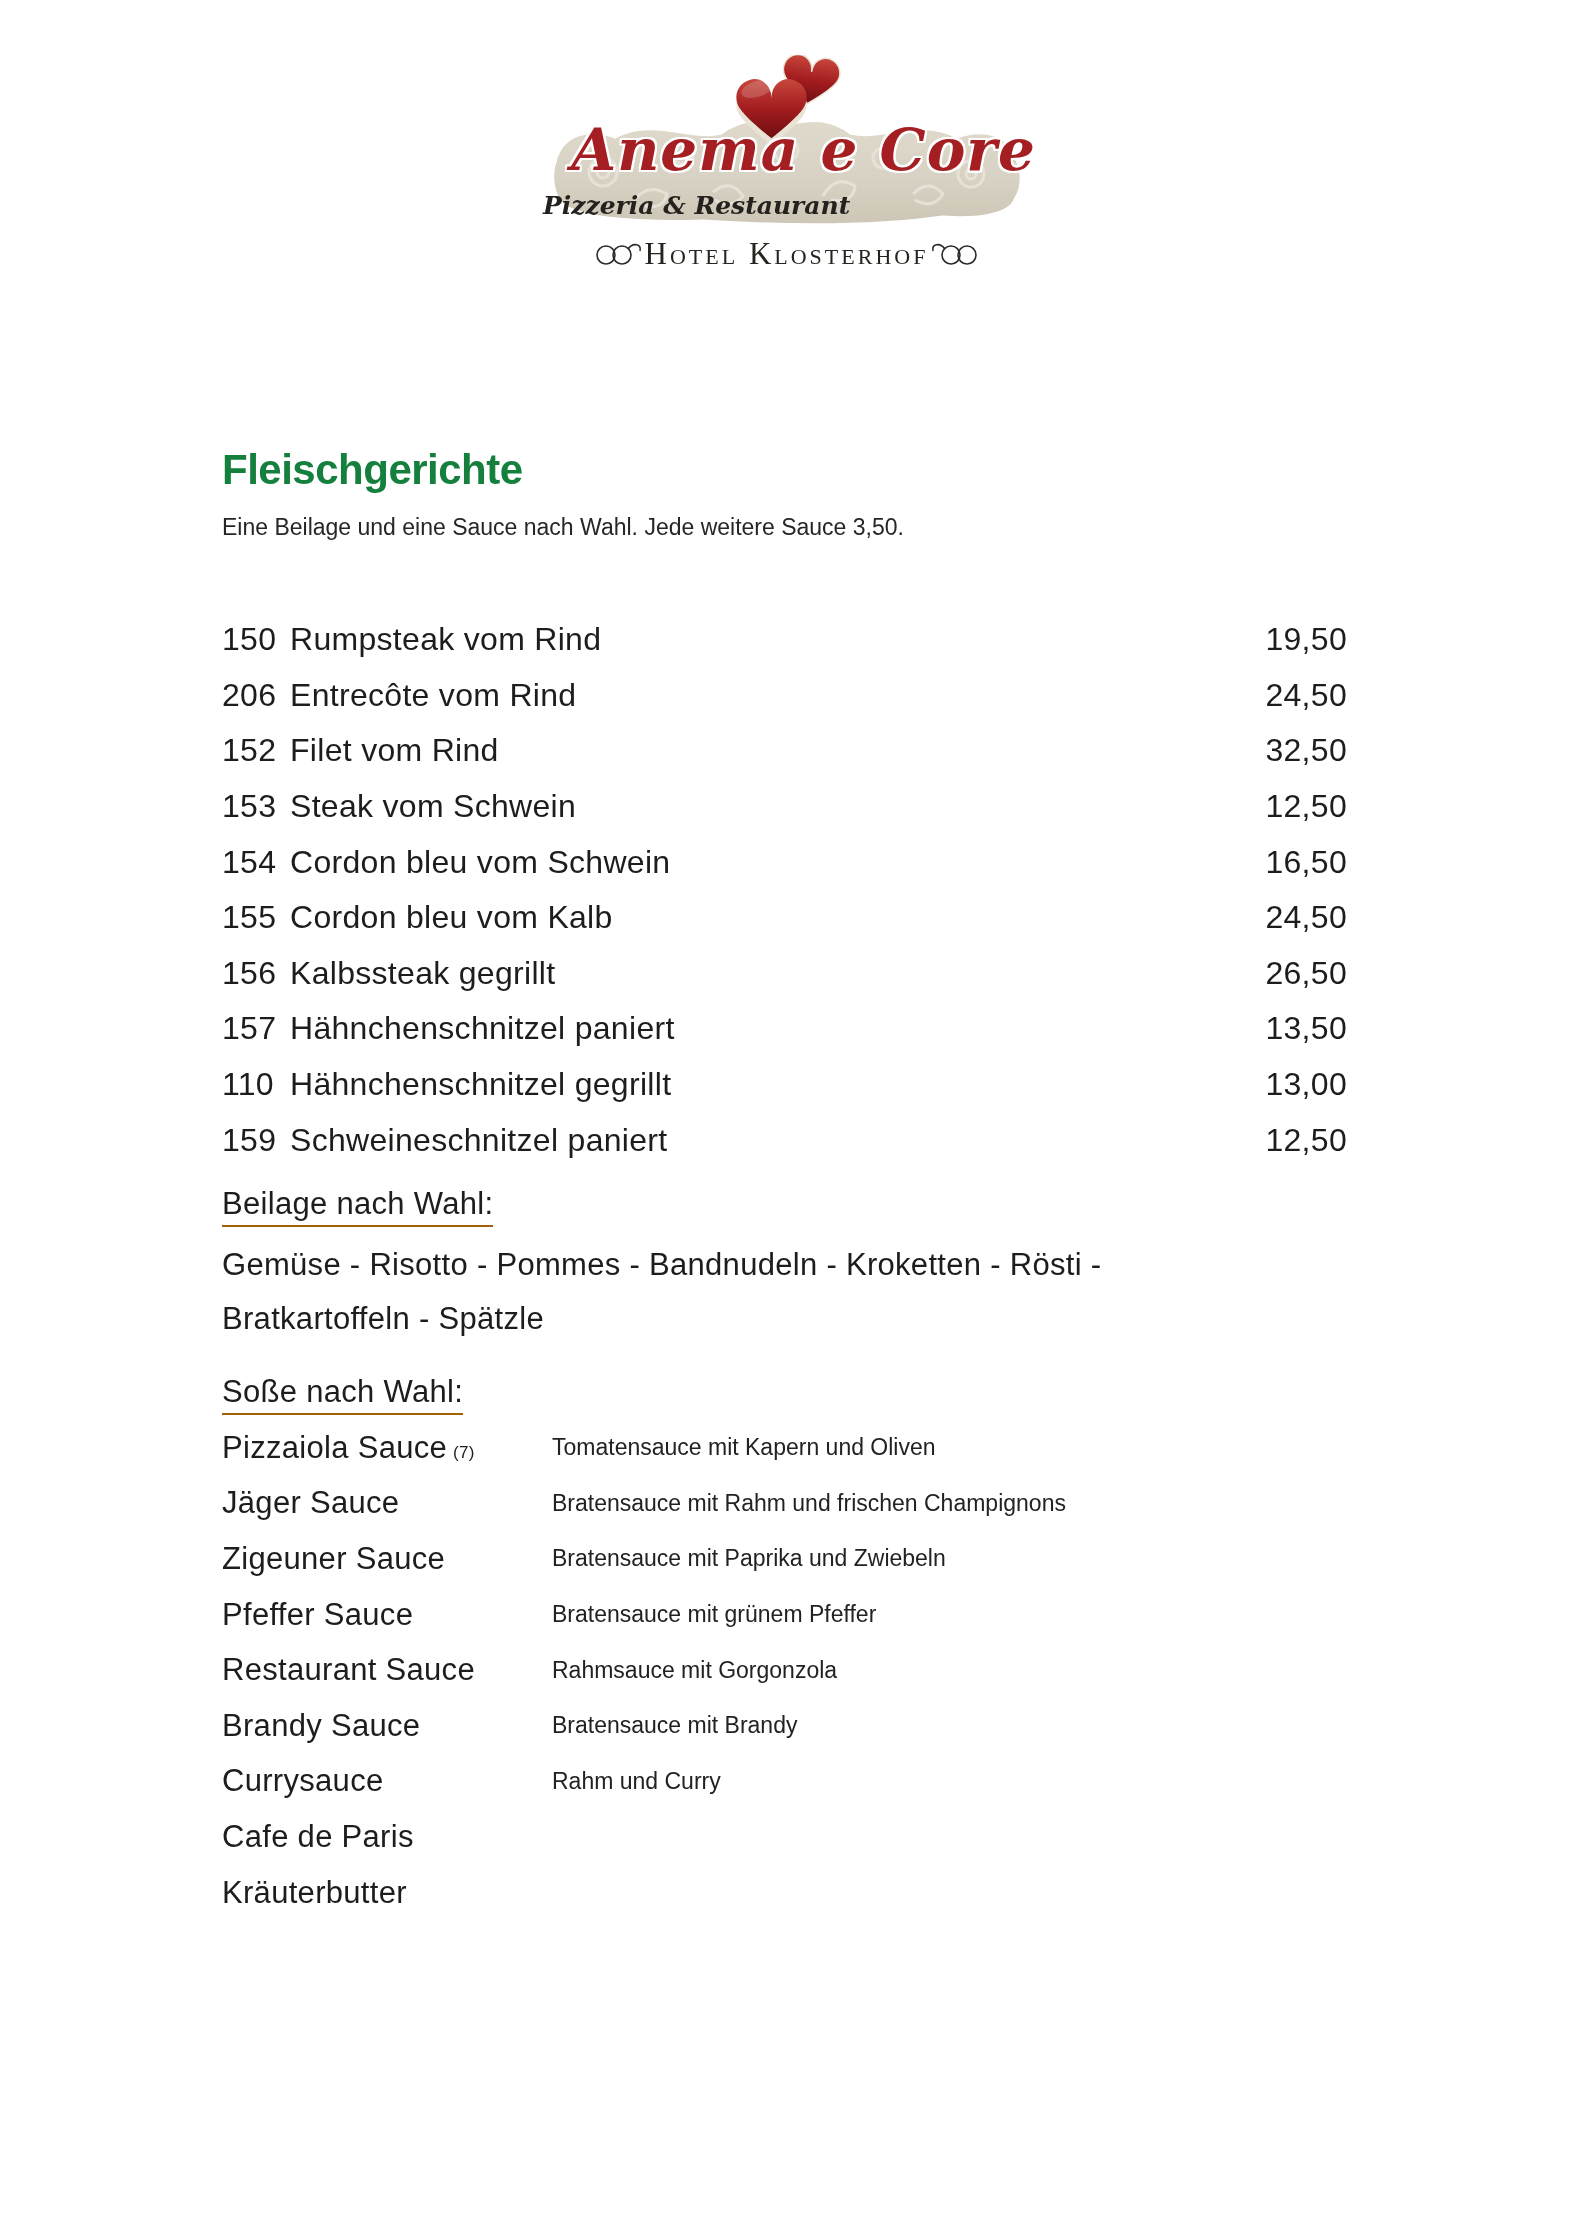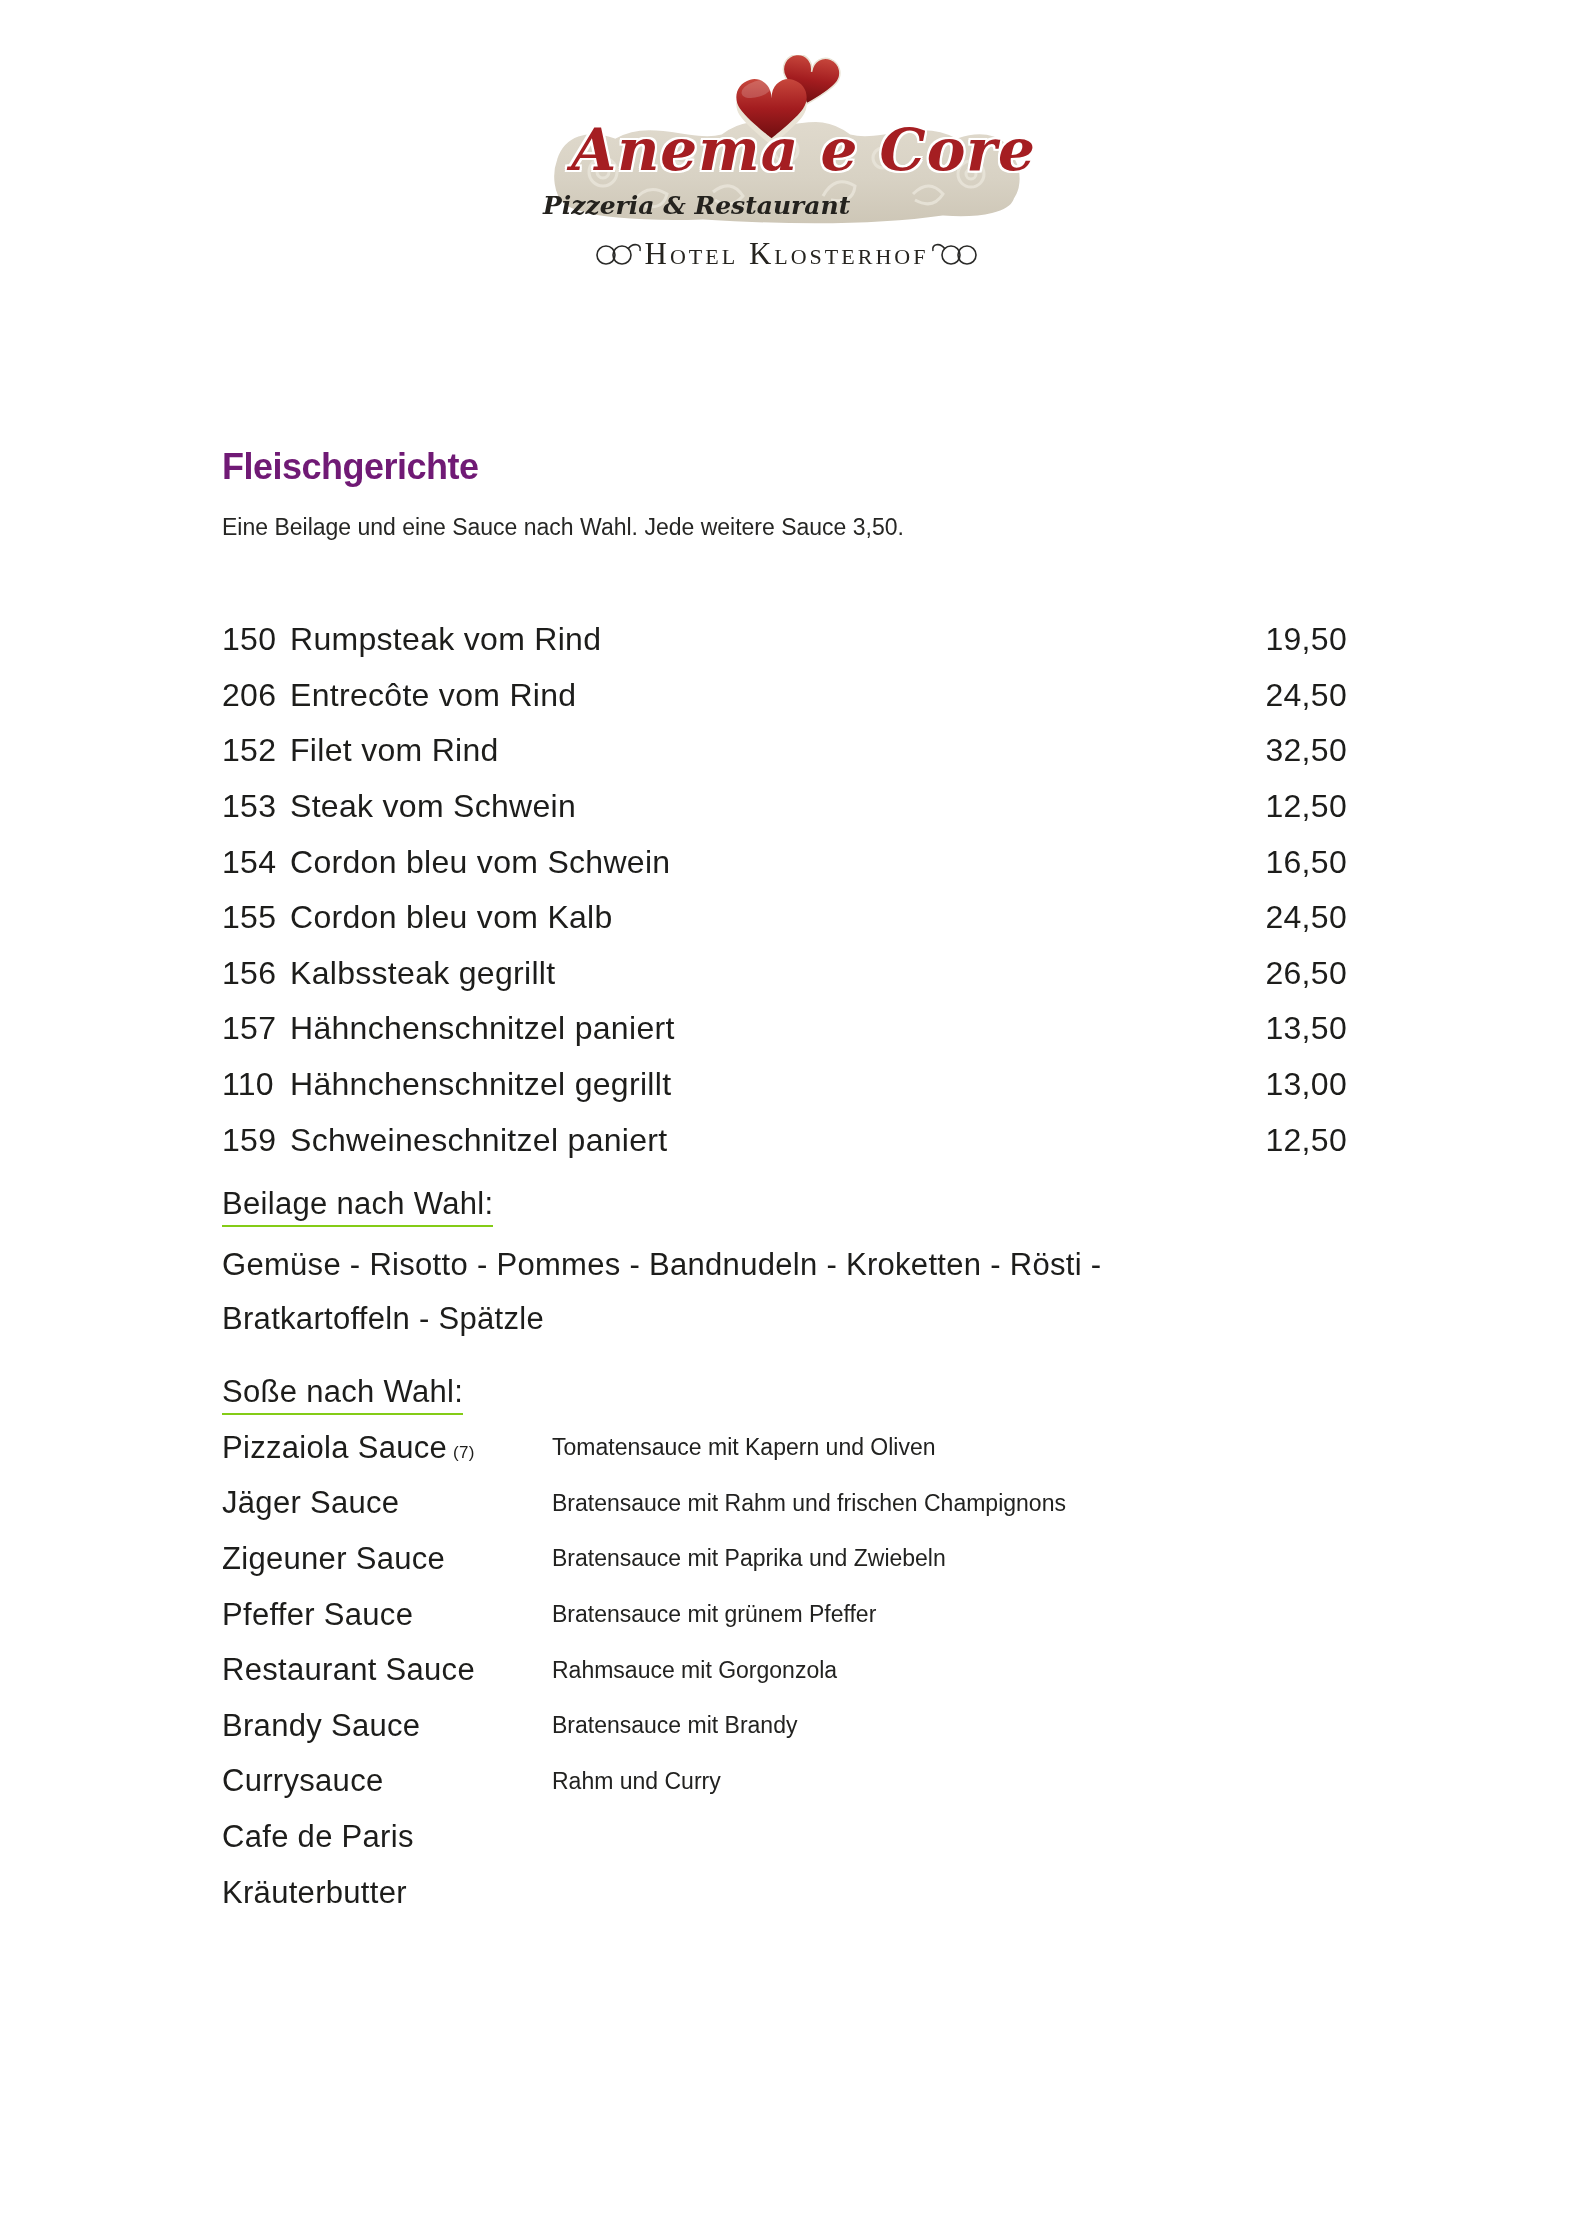--- a/index.html
+++ b/index.html
@@ -30,37 +30,37 @@
   }
   .hotel-name {
     font-family:"Liberation Serif", serif; font-variant:small-caps;
     font-size:31px; letter-spacing:3px; color:#26241f; white-space:nowrap;
   }
   .rings-svg { width:52px; height:26px; }
 
   
   .section-title {
     position:absolute; left:222px; top:446px;
-    font-size:36px; font-weight:bold; color:#701a75; letter-spacing:-0.5px;
+    font-size:42px; font-weight:bold; color:#15803d; letter-spacing:-0.5px;
   }
   .section-note {
     position:absolute; left:222px; top:514px; font-size:23px; color:#262624;
   }
 
   
   .menu-list { position:absolute; left:222px; top:612px; width:1125px; }
   .menu-row { display:flex; align-items:center; height:55.6px; font-size:32px; letter-spacing:0.3px; }
   .menu-row .num { width:68px; flex:0 0 68px; }
   .menu-row .nm  { flex:1 1 auto; }
   .menu-row .price { flex:0 0 auto; text-align:right; }
 
   
   .uheading {
     position:absolute; left:222px; font-size:31px; color:#1d1d1b;
-    border-bottom:2px solid #84cc16; padding-bottom:3px; letter-spacing:0.3px;
+    border-bottom:2px solid #a16207; padding-bottom:3px; letter-spacing:0.3px;
   }
   .sides-heading { top:1186px; }
   .sides-lines {
     position:absolute; left:222px; top:1238px; width:1000px;
     font-size:31px; line-height:54px; letter-spacing:0.3px;
   }
   .sauces-heading { top:1374px; }
   .sauce-list { position:absolute; left:222px; top:1420px; width:1125px; }
   .sauce-row { display:flex; align-items:center; height:55.6px; }
   .sauce-row .s-name { flex:0 0 330px; font-size:31px; letter-spacing:0.3px; }

